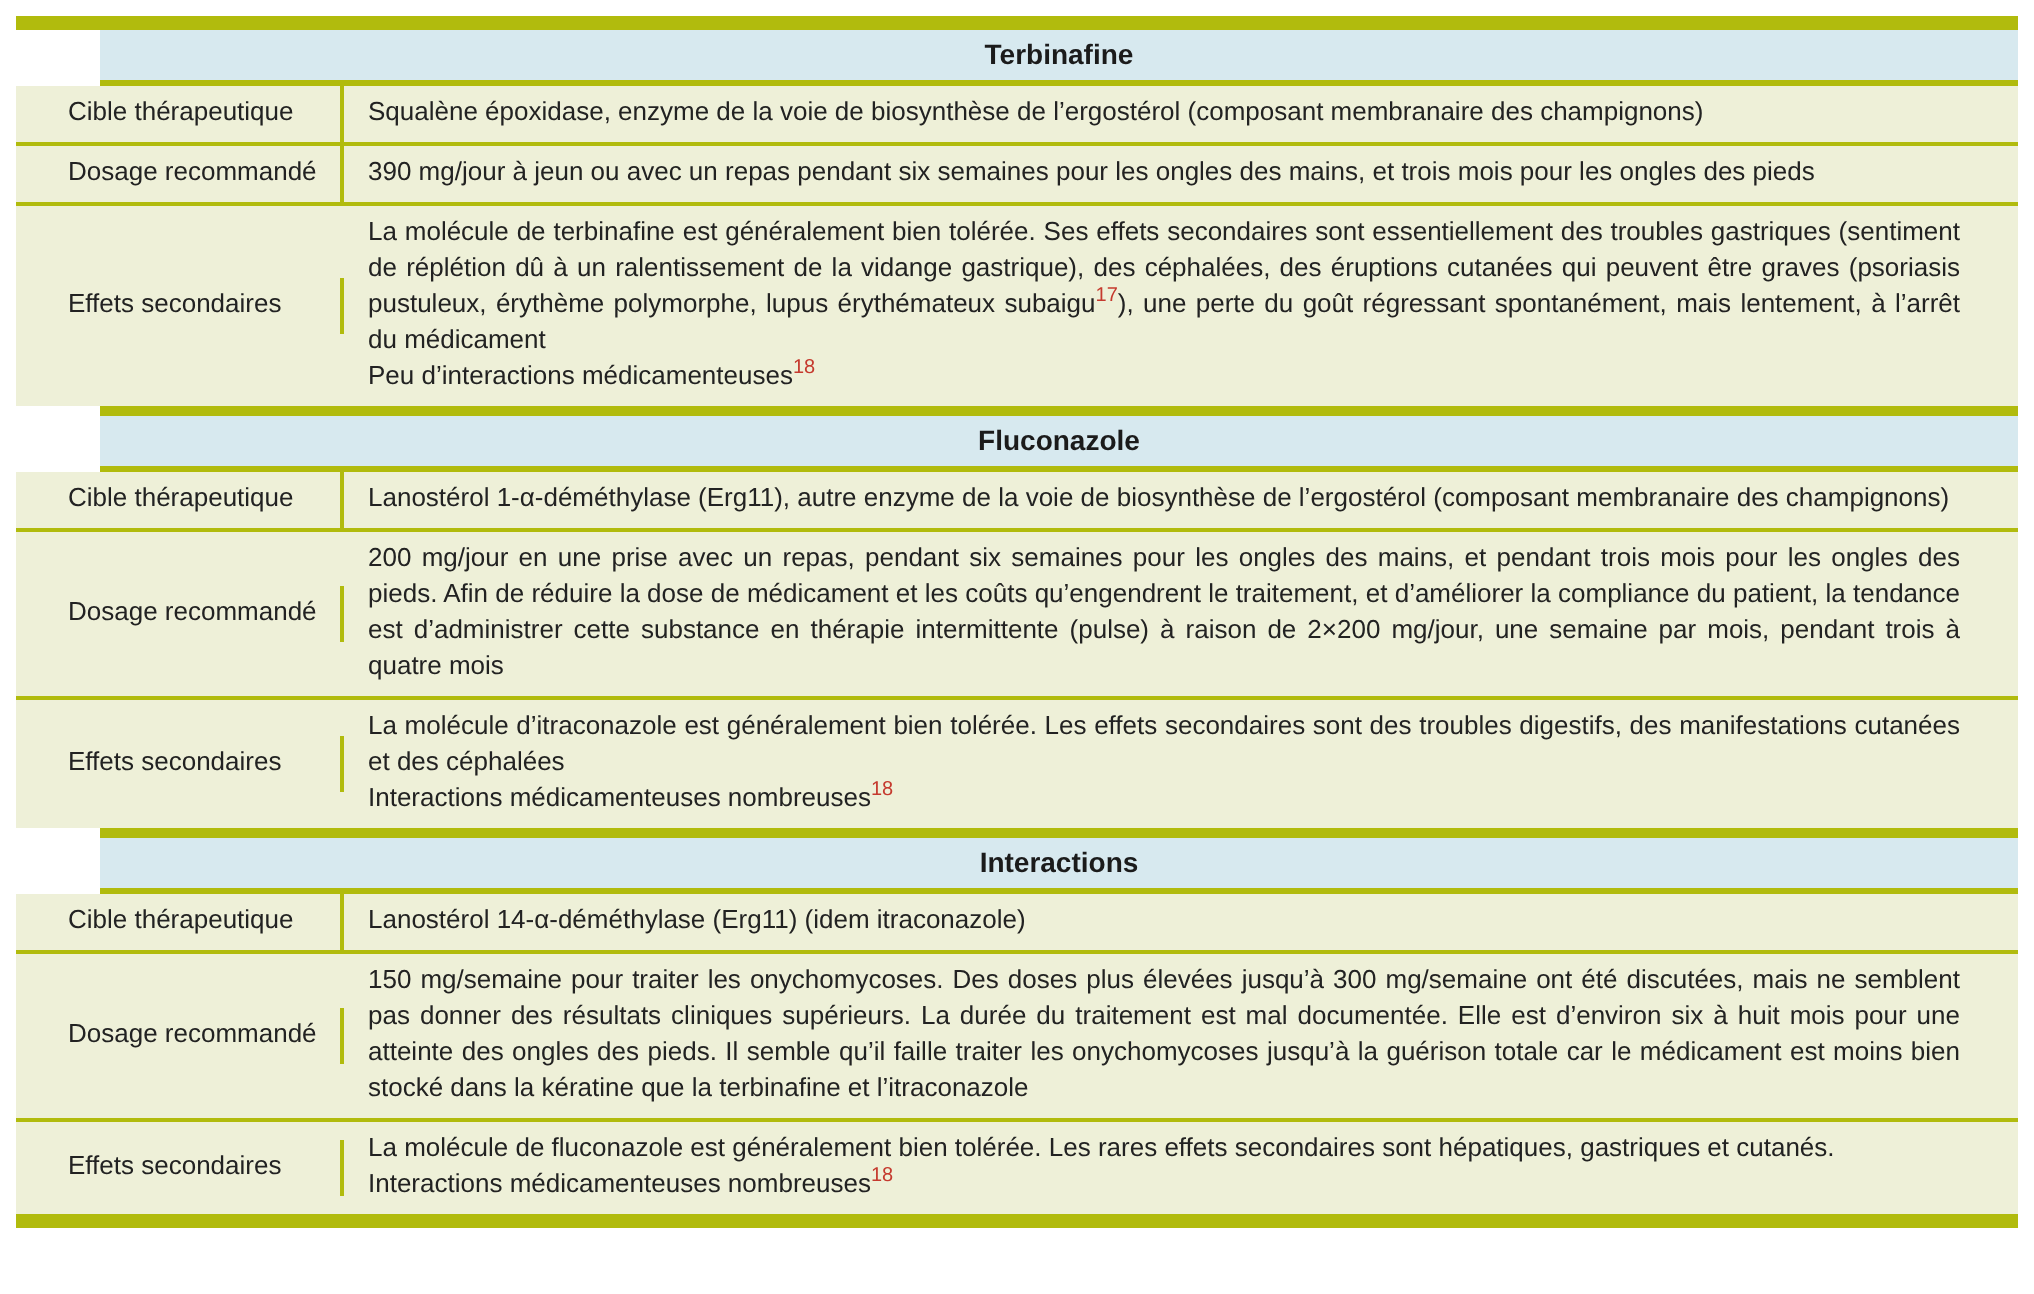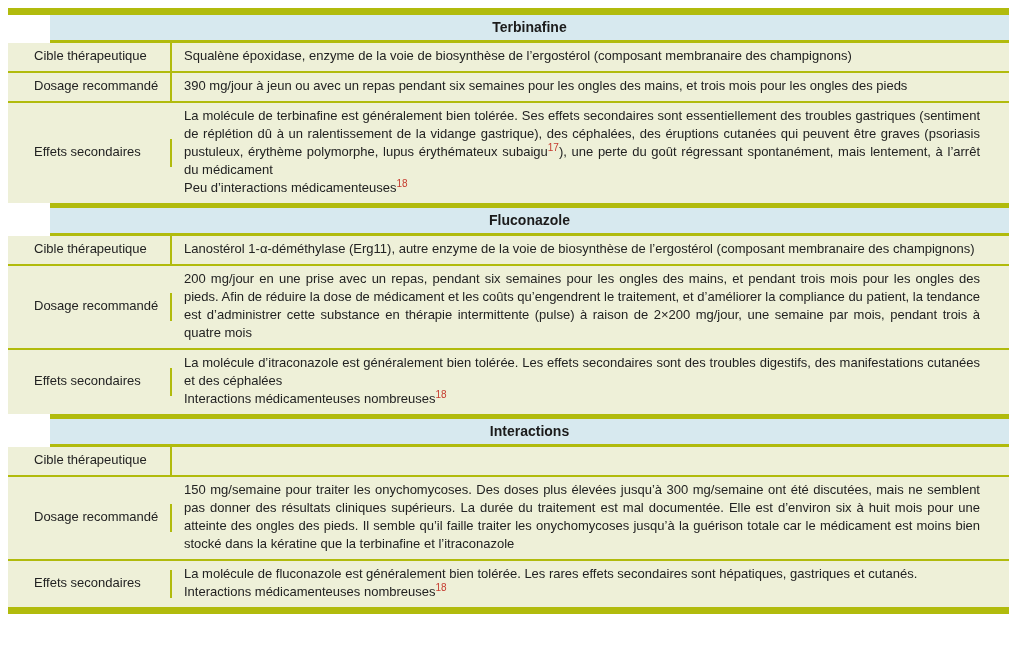--- a/index.html
+++ b/index.html
@@ -107,20 +107,21 @@
           <div class="cell-label">Effets secondaires</div>
           <div class="cell-content"><span>La molécule d’itraconazole est généralement bien tolérée. Les effets secondaires sont des troubles digestifs, des manifestations cutanées et des céphalées</span><br><span>Interactions médicamenteuses nombreuses</span><sup class="ref">18</sup></div>
         </div>
       </div>
       <div class="sec">
         <div class="sec-header">
           <div class="sec-title">Interactions</div>
         </div>
         <div class="row">
           <div class="cell-label">Cible thérapeutique</div>
+          <div class="cell-content"><span>Lanostérol 14-α-déméthylase (Erg11) (idem itraconazole)</span></div>
         </div>
         <div class="row">
           <div class="cell-label">Dosage recommandé</div>
           <div class="cell-content"><span>150 mg/semaine pour traiter les onychomycoses. Des doses plus élevées jusqu’à 300 mg/semaine ont été discutées, mais ne semblent pas donner des résultats cliniques supérieurs. La durée du traitement est mal documentée. Elle est d’environ six à huit mois pour une atteinte des ongles des pieds. Il semble qu’il faille traiter les onychomycoses jusqu’à la guérison totale car le médicament est moins bien stocké dans la kératine que la terbinafine et l’itraconazole</span></div>
         </div>
         <div class="row">
           <div class="cell-label">Effets secondaires</div>
           <div class="cell-content"><span>La molécule de fluconazole est généralement bien tolérée. Les rares effets secondaires sont hépatiques, gastriques et cutanés.</span><br><span>Interactions médicamenteuses nombreuses</span><sup class="ref">18</sup></div>
         </div>
       </div>

